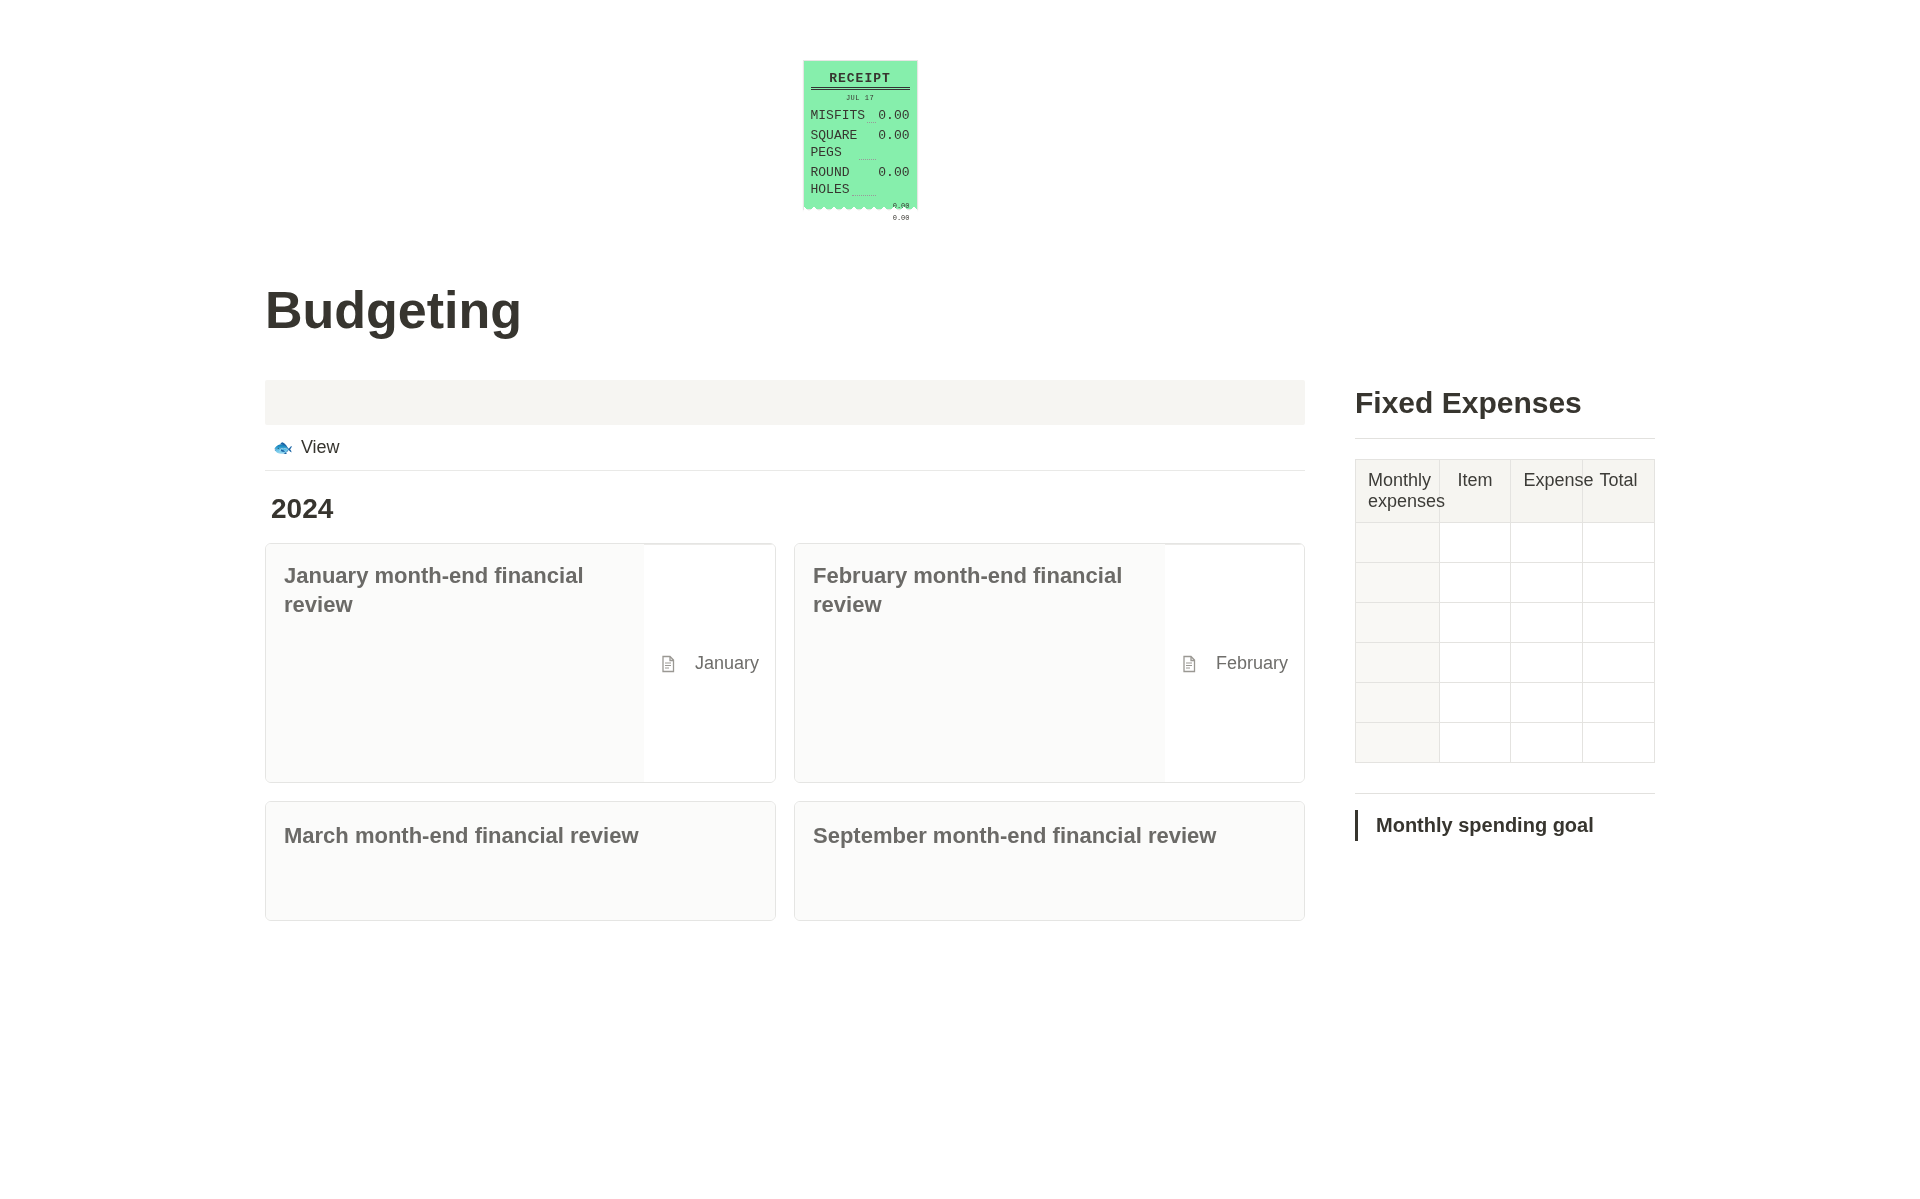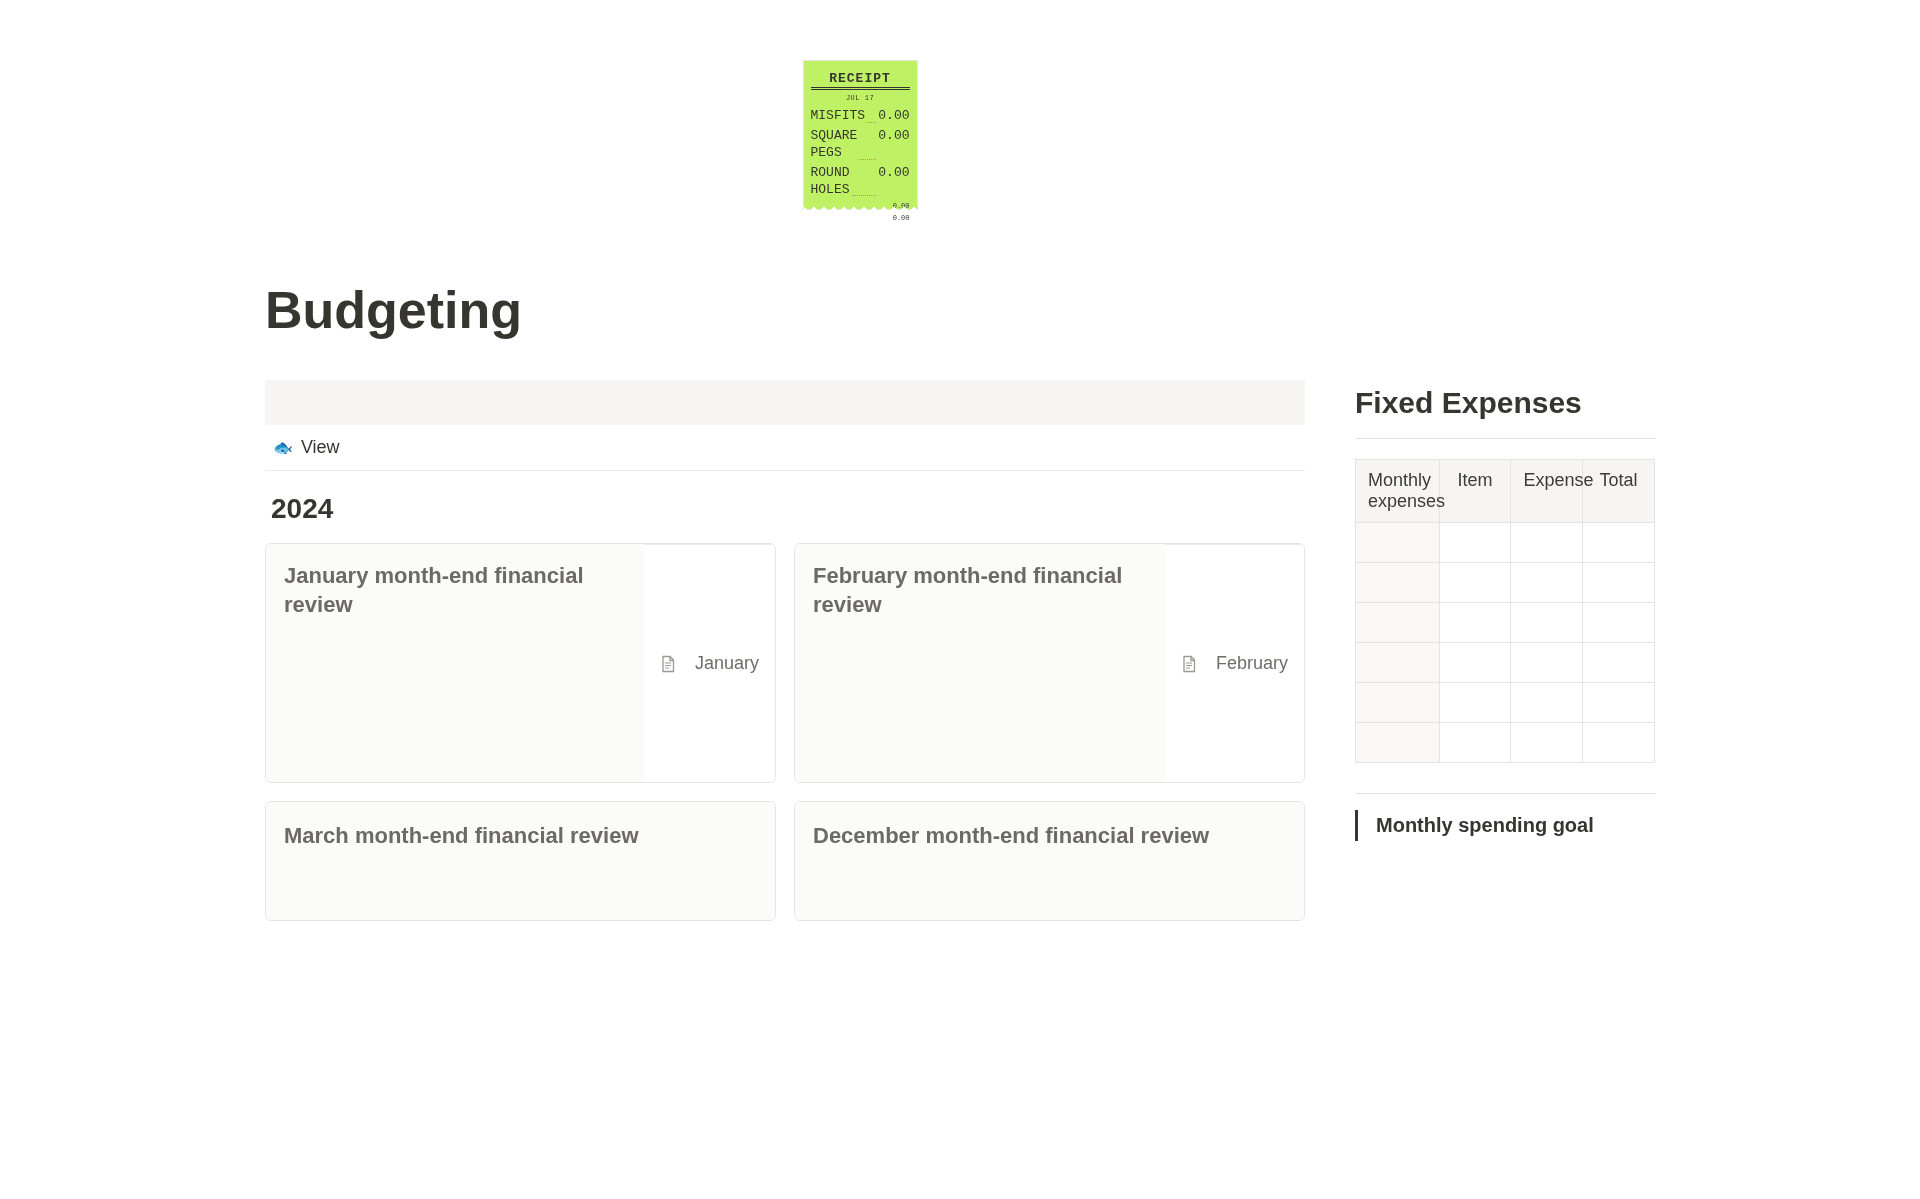--- a/index.html
+++ b/index.html
@@ -23,21 +23,21 @@
   .receipt-icon-area {
     width: 100%;
     display: flex;
     justify-content: center;
     margin-left: -100px;
     margin-bottom: 70px;
   }
   .receipt {
     width: 115px;
     height: 150px;
-    background: #bef264;
+    background: #86efac;
     border: 1px solid #e6e6e4;
     position: relative;
     padding: 10px 7px 8px 7px;
     font-family: "Courier New", monospace;
     box-shadow: 0 1px 2px rgba(0,0,0,0.05);
   }
   .receipt::after {
     content: '';
     position: absolute;
     bottom: -5px;
@@ -326,21 +326,21 @@
         </div>
 
         <div class="card card-short">
           <div class="card-body">
             <div class="card-title">March month-end financial review</div>
           </div>
         </div>
 
         <div class="card card-short">
           <div class="card-body">
-            <div class="card-title">December month-end financial review</div>
+            <div class="card-title">September month-end financial review</div>
           </div>
         </div>
       </div>
     </div>
 
     <div class="right-col">
       <div class="section-title">Fixed Expenses</div>
       <hr class="hr">
 
       <table class="expense-table">

